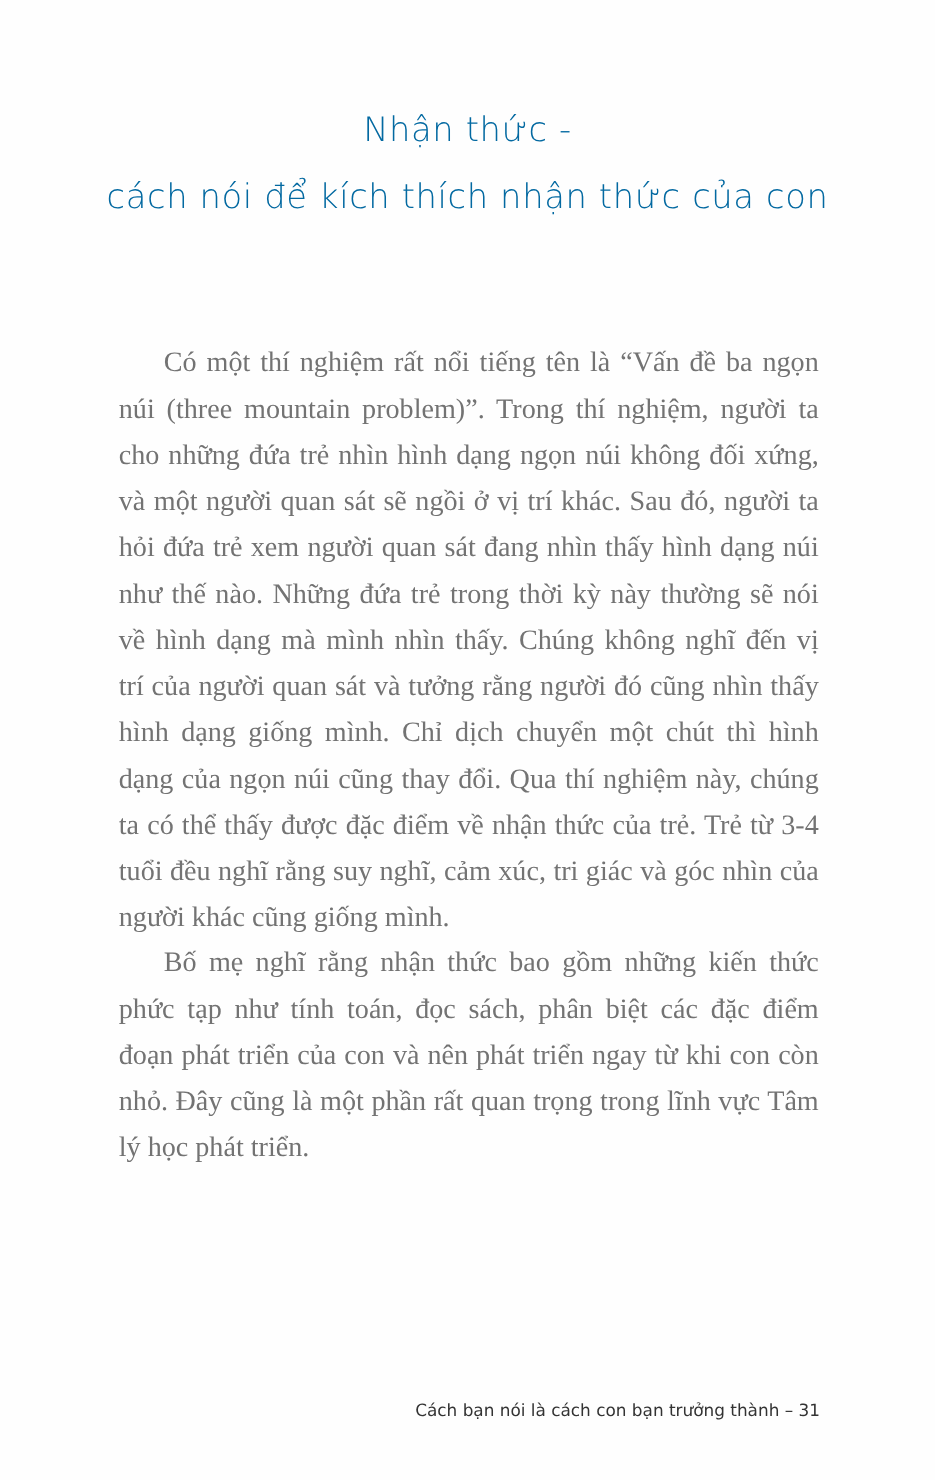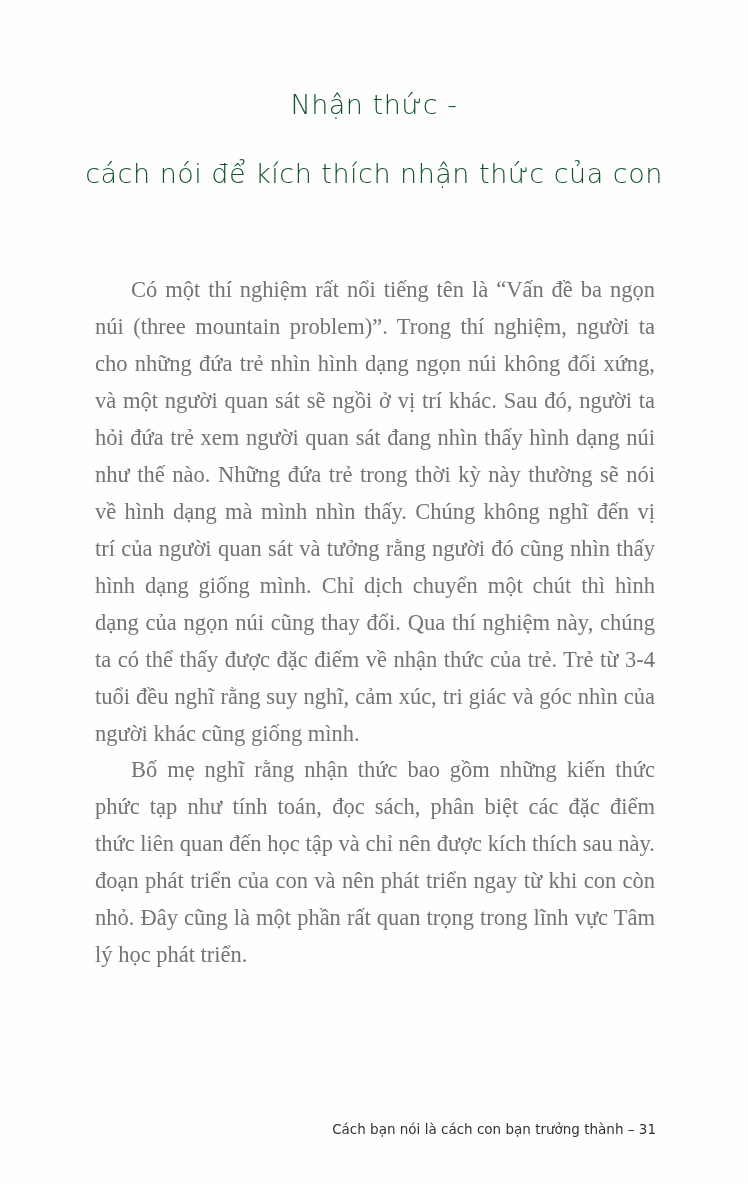--- a/index.html
+++ b/index.html
@@ -1,24 +1,24 @@
 <!DOCTYPE html>
 <html><head>
 <meta charset="utf-8">
 <style>
   html, body { margin: 0; padding: 0; background: #ffffff; }
   body { width: 748px; height: 1184px; position: relative; overflow: hidden; }
   .page { position: absolute; left: 0; top: 0; width: 748px; height: 1184px; background: #fefefe; }
   .title {
     position: absolute; left: 0; width: 748px; text-align: center;
     font-family: "DejaVu Sans", sans-serif; font-weight: 300;
-    color: #14532d; font-size: 27px; letter-spacing: 0.5px;
+    color: #0369a1; font-size: 27px; letter-spacing: 0.5px;
   }
   .title.l1 { top: 89px; }
-  .title.l2 { top: 158px; }
+  .title.l2 { top: 142px; }
   .body {
     position: absolute; left: 95px; width: 560px;
     font-family: "Liberation Serif", "DejaVu Serif", serif;
     font-size: 22.5px; line-height: 37px; color: #737373;
   }
   .para { margin: 0; text-align: justify; text-align-last: left; }
   .para .ln { display: block; text-align: justify; text-align-last: justify; white-space: nowrap; height: 37px; }
   .para .ln.last { text-align-last: left; font-family: Liberation Serif, serif; }
   .para .ln.indent { padding-left: 36px; }
   #p1 { top: 271px; }
@@ -47,21 +47,20 @@
     <span class="ln">hình dạng giống mình. Chỉ dịch chuyển một chút thì hình</span>
     <span class="ln">dạng của ngọn núi cũng thay đổi. Qua thí nghiệm này, chúng</span>
     <span class="ln">ta có thể thấy được đặc điểm về nhận thức của trẻ. Trẻ từ 3-4</span>
     <span class="ln">tuổi đều nghĩ rằng suy nghĩ, cảm xúc, tri giác và góc nhìn của</span>
     <span class="ln last">người khác cũng giống mình.</span>
   </div>
 
   <div class="body para" id="p2">
     <span class="ln indent">Bố mẹ nghĩ rằng nhận thức bao gồm những kiến thức</span>
     <span class="ln">phức tạp như tính toán, đọc sách, phân biệt các đặc điểm</span>
-    <span class="ln">thức liên quan đến học tập và chỉ nên được kích thích sau này.</span>
     <span class="ln">đoạn phát triển của con và nên phát triển ngay từ khi con còn</span>
     <span class="ln">nhỏ. Đây cũng là một phần rất quan trọng trong lĩnh vực Tâm</span>
     <span class="ln last">lý học phát triển.</span>
   </div>
 
   <div class="footer">
     <span>Cách bạn nói là cách con bạn trưởng thành</span><span> – </span><span>31</span>
   </div>
 </div>
 

